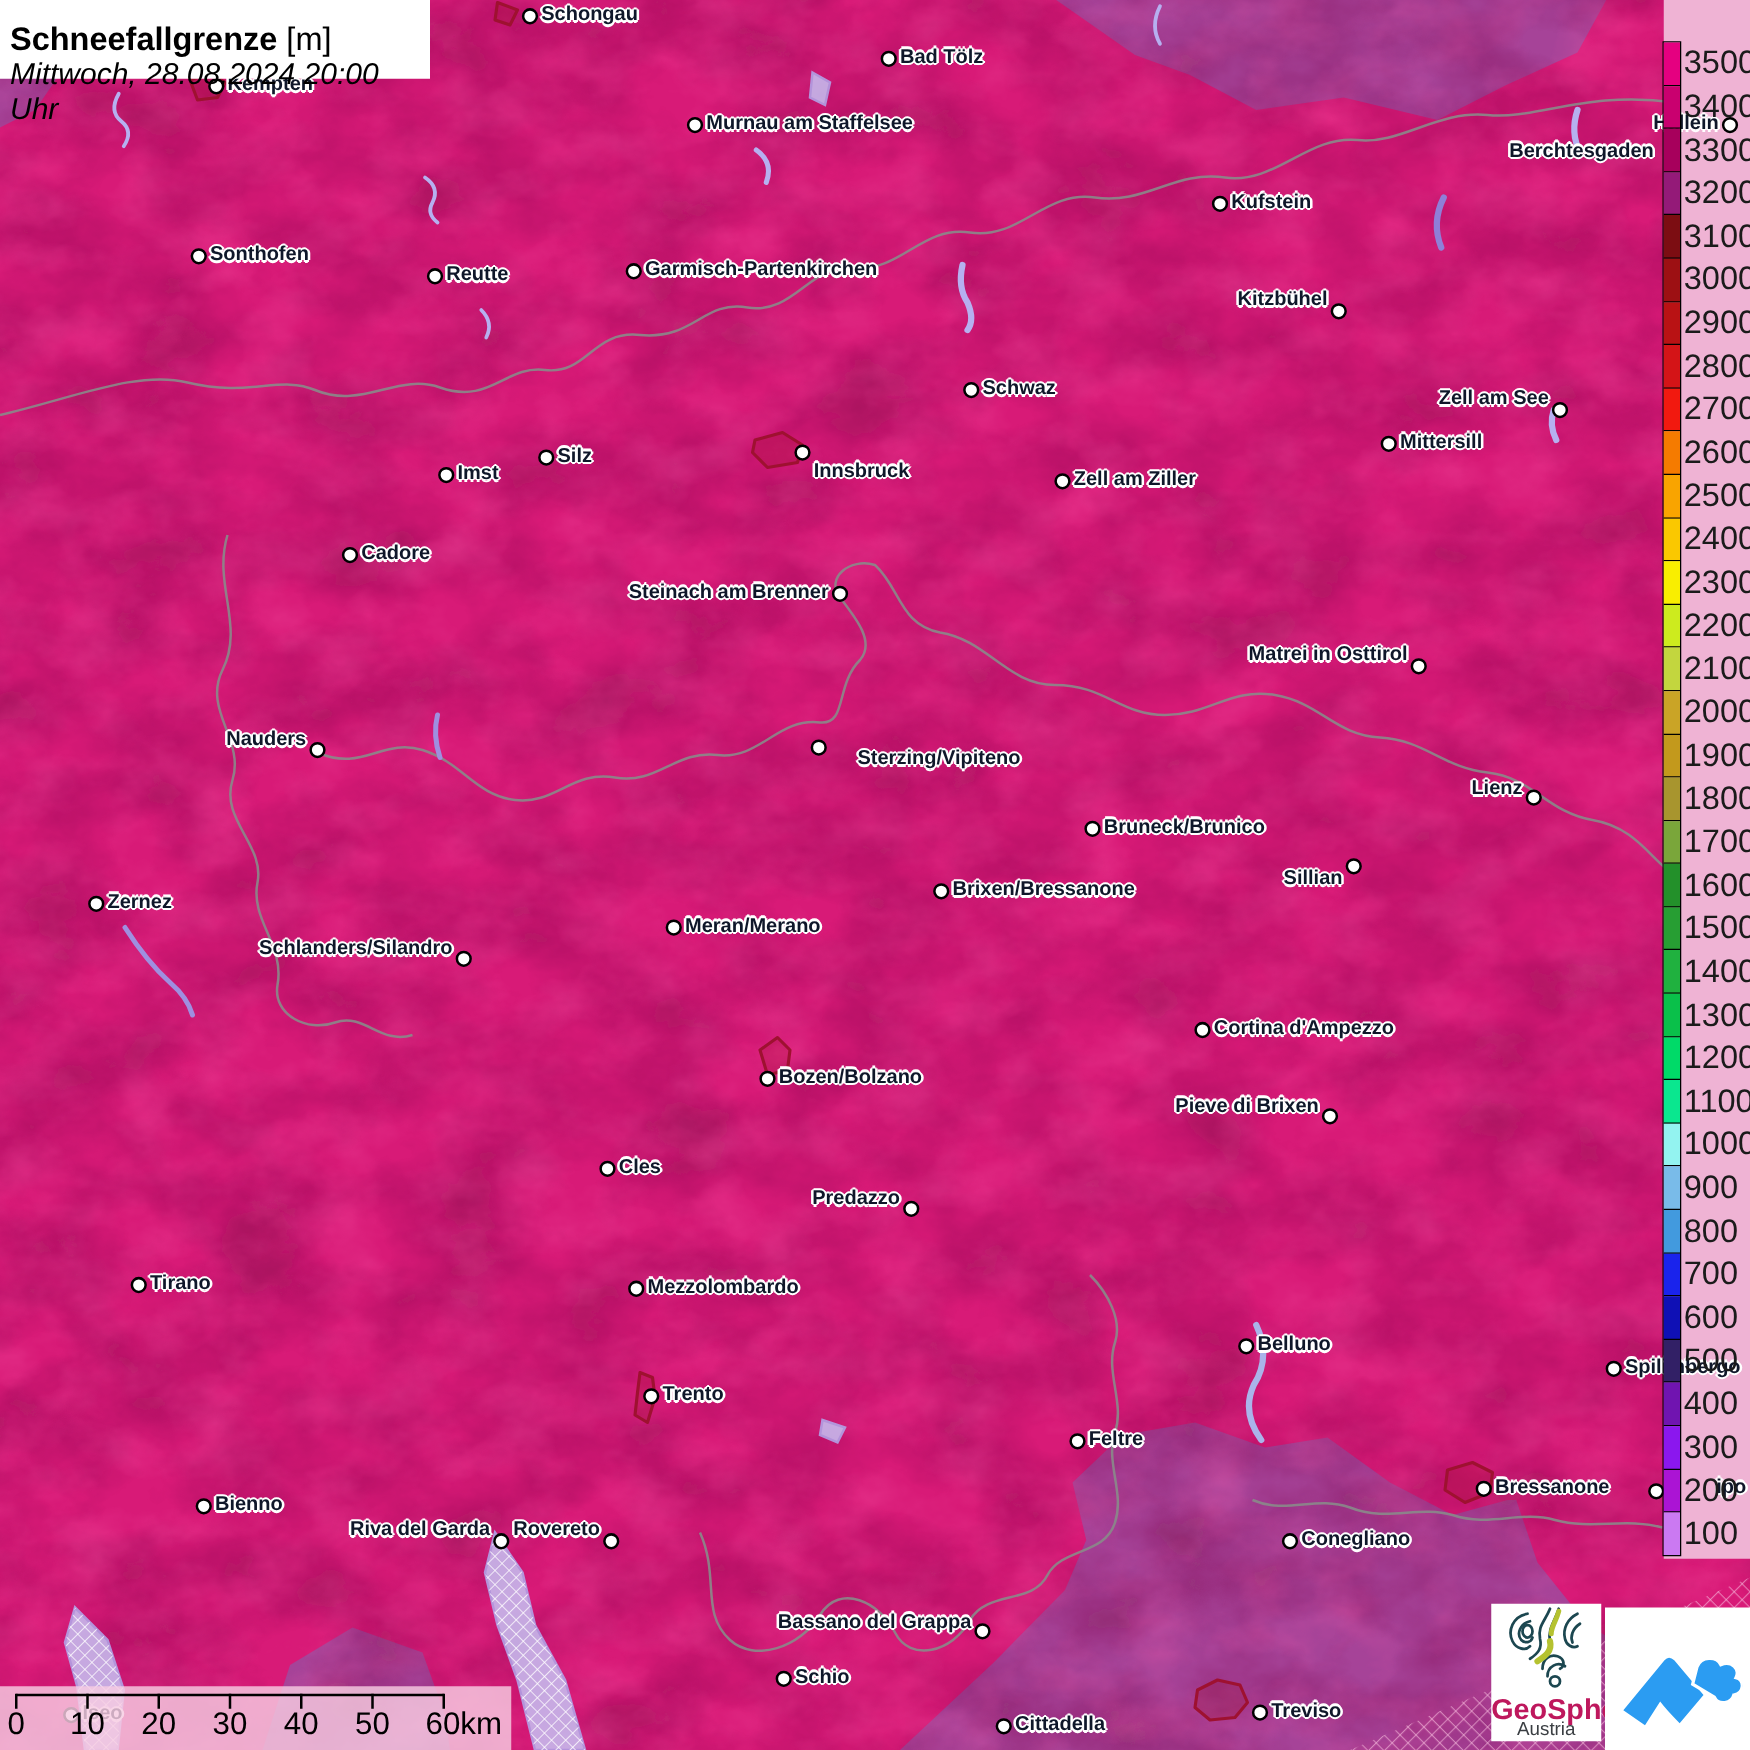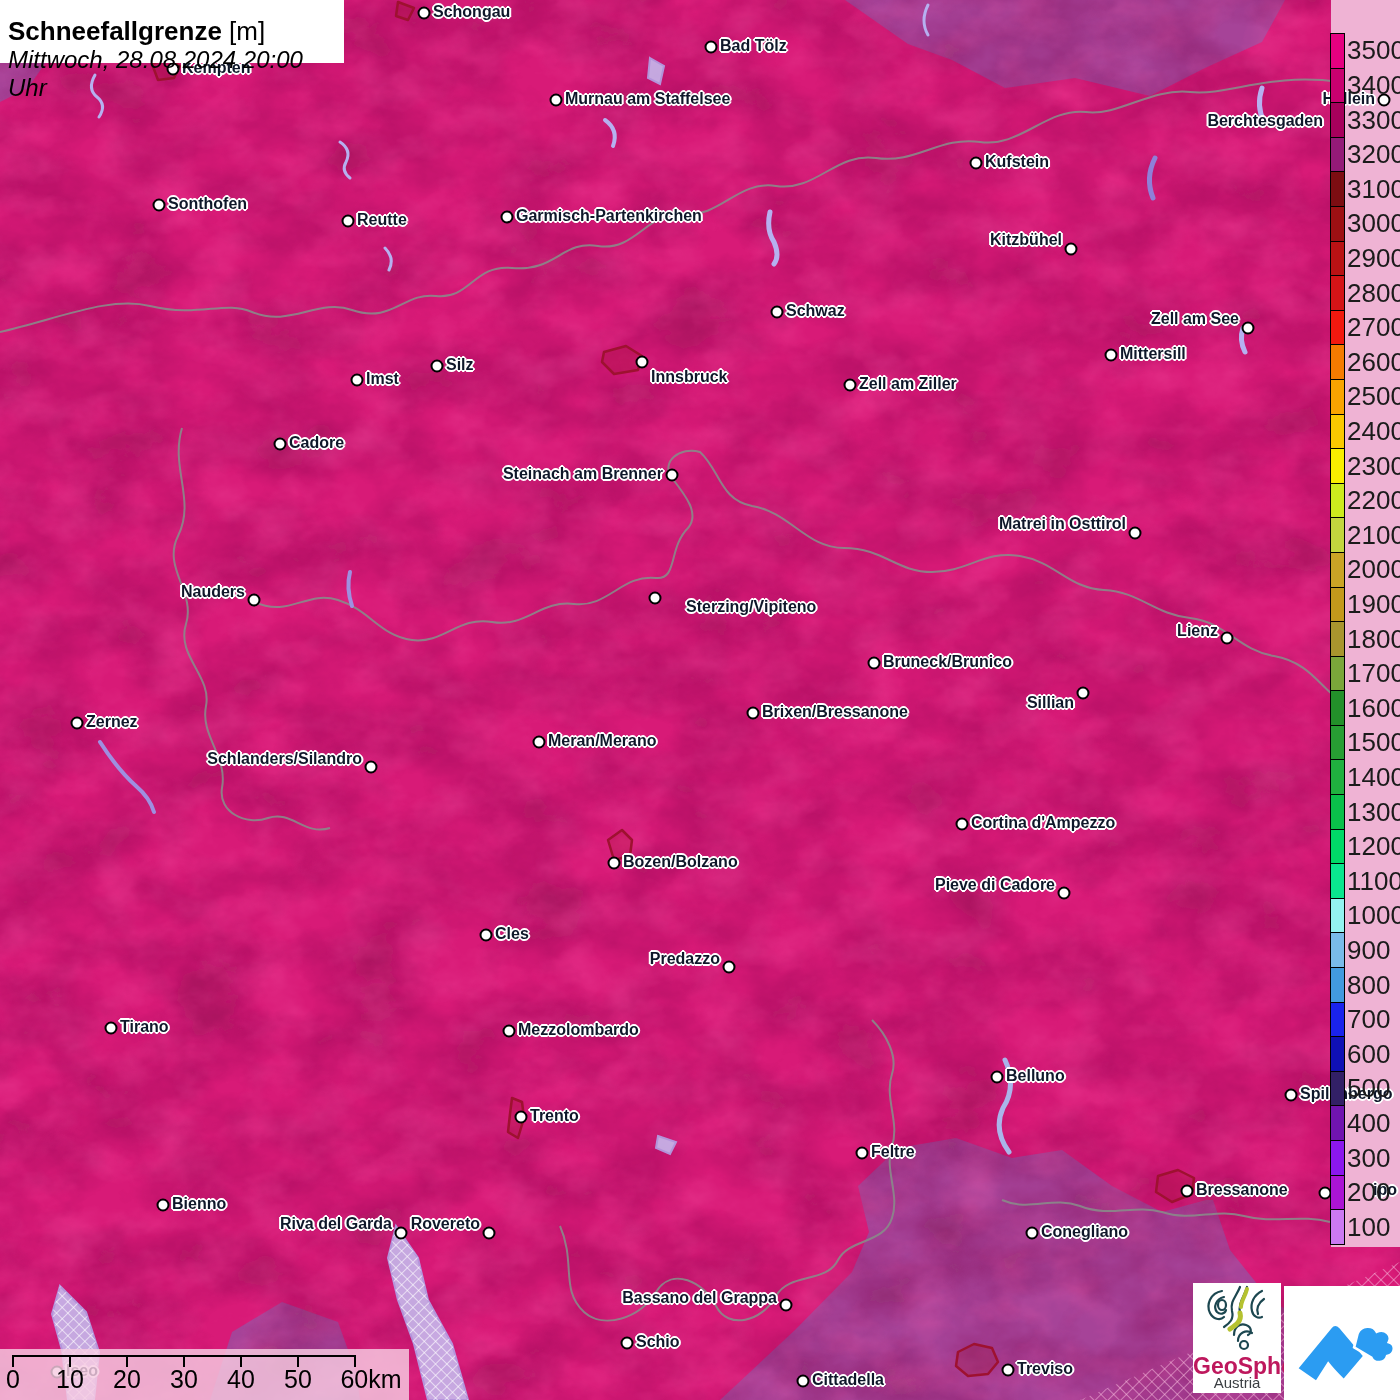--- a/index.html
+++ b/index.html
@@ -193,21 +193,21 @@
       <div class="city-label" style="top: 723px; transform: translateY(-54%); left: 86px;">Zernez</div>
       <div class="city-dot" style="left: 539px; top: 742px;"></div>
       <div class="city-label" style="top: 742px; transform: translateY(-54%); left: 548px;">Meran/Merano</div>
       <div class="city-dot" style="left: 371px; top: 767px;"></div>
       <div class="city-label" style="top: 760px; transform: translateY(-54%); right: 1038px;">Schlanders/Silandro</div>
       <div class="city-dot" style="left: 962px; top: 824px;"></div>
       <div class="city-label" style="top: 824px; transform: translateY(-54%); left: 971px;">Cortina d'Ampezzo</div>
       <div class="city-dot" style="left: 614px; top: 863px;"></div>
       <div class="city-label" style="top: 863px; transform: translateY(-54%); left: 623px;">Bozen/Bolzano</div>
       <div class="city-dot" style="left: 1064px; top: 893px;"></div>
-      <div class="city-label" style="top: 886px; transform: translateY(-54%); right: 345px;">Pieve di Cadore</div>
+      <div class="city-label" style="top: 886px; transform: translateY(-54%); right: 345px;">Pieve di Brixen</div>
       <div class="city-dot" style="left: 486px; top: 935px;"></div>
       <div class="city-label" style="top: 935px; transform: translateY(-54%); left: 495px;">Cles</div>
       <div class="city-dot" style="left: 729px; top: 967px;"></div>
       <div class="city-label" style="top: 960px; transform: translateY(-54%); right: 680px;">Predazzo</div>
       <div class="city-dot" style="left: 111px; top: 1028px;"></div>
       <div class="city-label" style="top: 1028px; transform: translateY(-54%); left: 120px;">Tirano</div>
       <div class="city-dot" style="left: 509px; top: 1031px;"></div>
       <div class="city-label" style="top: 1031px; transform: translateY(-54%); left: 518px;">Mezzolombardo</div>
       <div class="city-dot" style="left: 997px; top: 1077px;"></div>
       <div class="city-label" style="top: 1077px; transform: translateY(-54%); left: 1006px;">Belluno</div>

